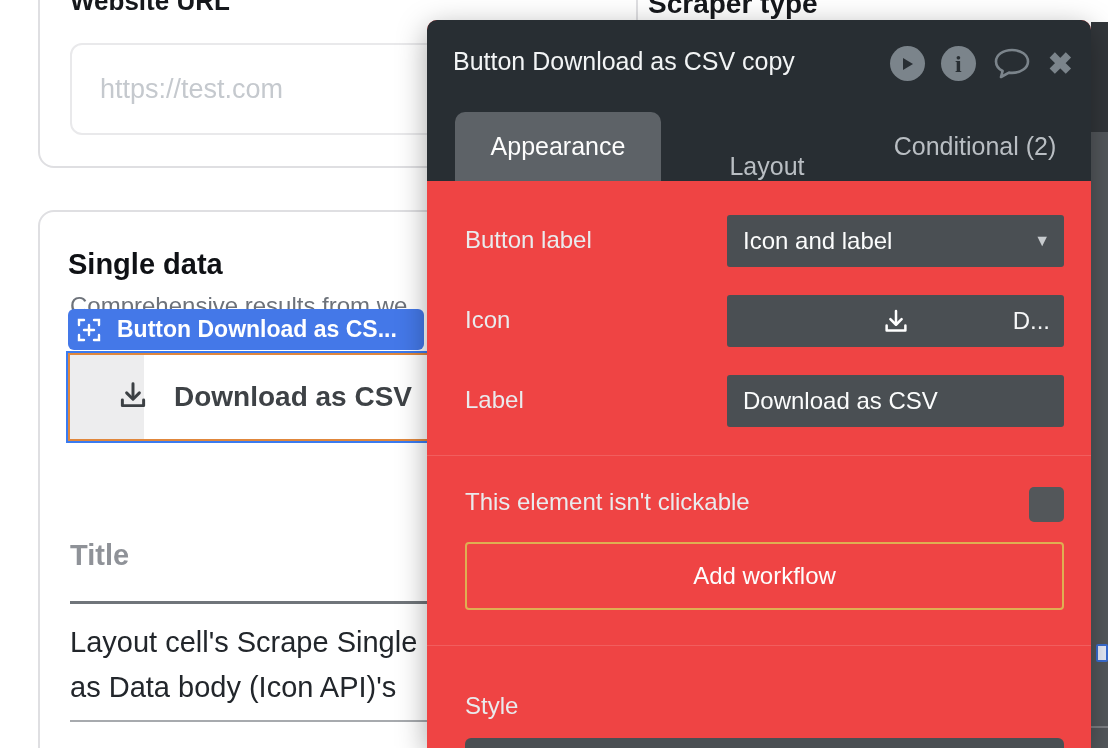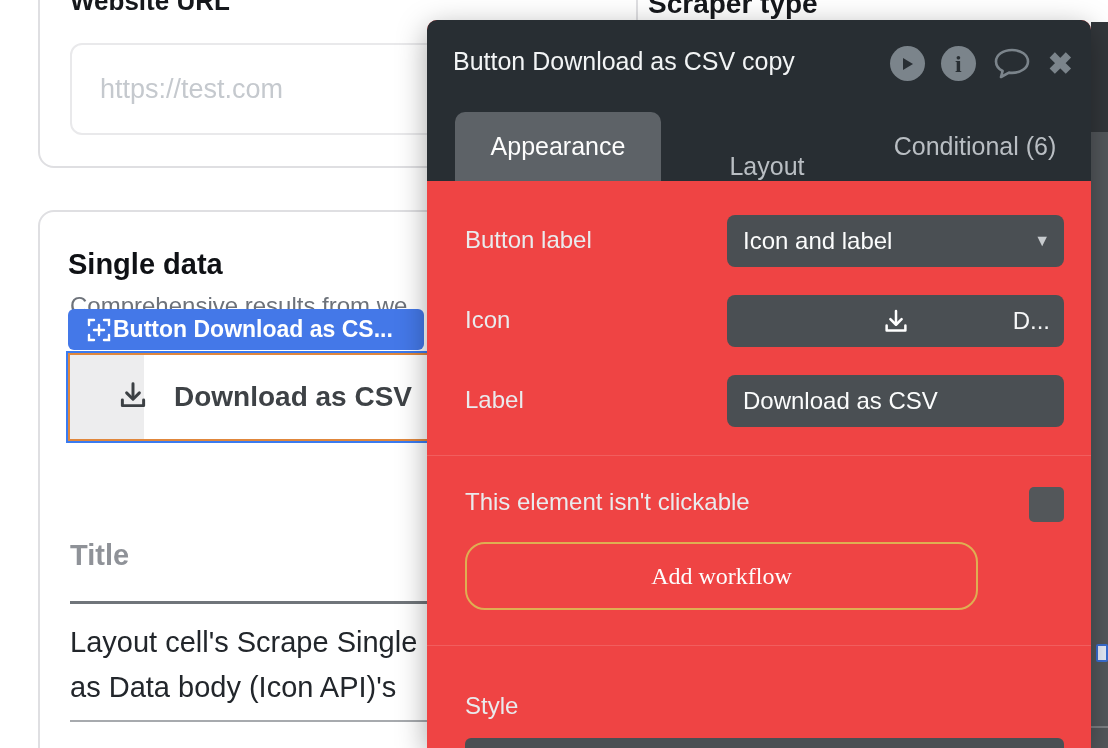--- a/index.html
+++ b/index.html
@@ -16,22 +16,22 @@
                border-radius:12px; font-size:27px; color:#44474c; padding-left:28px;
                background:#fff; outline:none; }
   #url-input::placeholder { color:#c5c9ce; }
   #scraper-type-label { left:648px; top:-12px; font-size:28px; font-weight:700; color:#16181c; }
 
   #card-scraped { left:38px; top:210px; width:640px; height:600px; }
   #scraped-title { left:68px; top:248px; font-size:29px; font-weight:700; color:#0f1115; }
   #scraped-desc { left:70px; top:292px; font-size:24px; color:#6d727a; white-space:nowrap; }
 
   #selection-badge { left:68px; top:309px; width:356px; height:41px; background:#4478e8;
-                     border-radius:6px; display:flex; align-items:center; padding:0 18px;
-                     gap:1px; color:#ffffff; }
+                     border-radius:6px; display:flex; align-items:center; padding:0 8px;
+                     gap:15px; color:#ffffff; }
   #selection-badge .lbl { font-size:23px; font-weight:600; white-space:nowrap; overflow:hidden; }
 
   #canvas-button-sel { left:66px; top:351px; width:372px; height:92px;
                        border:2px solid #3a7bf0; background:#fff; }
   #canvas-button { position:absolute; left:0; top:0; right:0; bottom:0;
                    border:2px solid #e0873c; background:#ffffff; display:flex;
                    align-items:center; overflow:hidden; }
   #canvas-button .graystrip { position:absolute; left:0; top:0; bottom:0; width:74px;
                               background:#ededee; }
   #canvas-button .dlicon { position:relative; margin-left:46px; color:#3c4044; }
@@ -65,39 +65,39 @@
 
   .tab { position:absolute; top:92px; height:69px; display:flex; align-items:center;
          justify-content:center; font-size:25px; }
   #tab-appearance { left:28px; width:206px; background:#5d6267; border-radius:10px 10px 0 0;
                     color:#fdfdfd; }
   #tab-layout { left:250px; width:180px; color:#b9bec3;align-items:flex-end; }
   #tab-conditional { left:440px; width:216px; color:#b9bec3; }
 
   .row-label { position:absolute; left:38px; font-size:24px; color:#e9ebed; }
   .control { position:absolute; left:300px; width:337px; height:52px; background:#4a4f53;
-             border-radius:8px; display:flex; align-items:center; color:#fbfcfc;
+             border-radius:3px; display:flex; align-items:center; color:#fbfcfc;
              font-size:24px; }
   .control .val { padding-left:16px; }
   .caret { position:absolute; right:14px; font-size:16px; color:#c7cbce; }
   #icon-control { justify-content:center; }
   #icon-control .dl { color:#ffffff; }
   #icon-control .iconname { position:absolute; right:14px; font-size:24px; color:#f6f7f8; }
 
   .dlg-divider { position:absolute; left:0; width:100%; height:1px;
                  background:rgba(255,255,255,0.14); }
 
   #clickable-label { top:468px; }
   #clickable-checkbox { position:absolute; left:602px; top:467px; width:35px; height:35px;
                         background:#53575a; border-radius:5px; }
 
-  #add-workflow { position:absolute; left:38px; top:522px; width:513px; height:68px;
-                  background:transparent; border:2px solid #dfae52; border-radius:20px;
+  #add-workflow { position:absolute; left:38px; top:522px; width:599px; height:68px;
+                  background:transparent; border:2px solid #dfae52; border-radius:4px;
                   color:#fdfdfd; font-size:24px; display:flex; align-items:center;
-                  justify-content:center; font-family:Liberation Serif, serif; }
+                  justify-content:center; font-family:Liberation Sans, sans-serif; }
 
   #style-label { top:672px; }
   #style-field { position:absolute; left:38px; top:718px; width:599px; height:40px;
                  background:#4a4f53; border-radius:6px; }
 </style>
 </head>
 <body>
 
 <div id="stage">
 
@@ -171,21 +171,21 @@
         <span id="close-x">✖</span>
       </div>
 
       <div class="tab" id="tab-appearance">
         <span>Appearance</span>
       </div>
       <div class="tab" id="tab-layout">
         <span>Layout</span>
       </div>
       <div class="tab" id="tab-conditional">
-        <span>Conditional (6)</span>
+        <span>Conditional (2)</span>
       </div>
     </div>
 
     <div class="row-label" style="top:206px;">Button label</div>
     <div class="control" style="top:195px;">
       <span class="val">Icon and label</span>
       <span class="caret">▼</span>
     </div>
 
     <div class="row-label" style="top:286px;">Icon</div>

